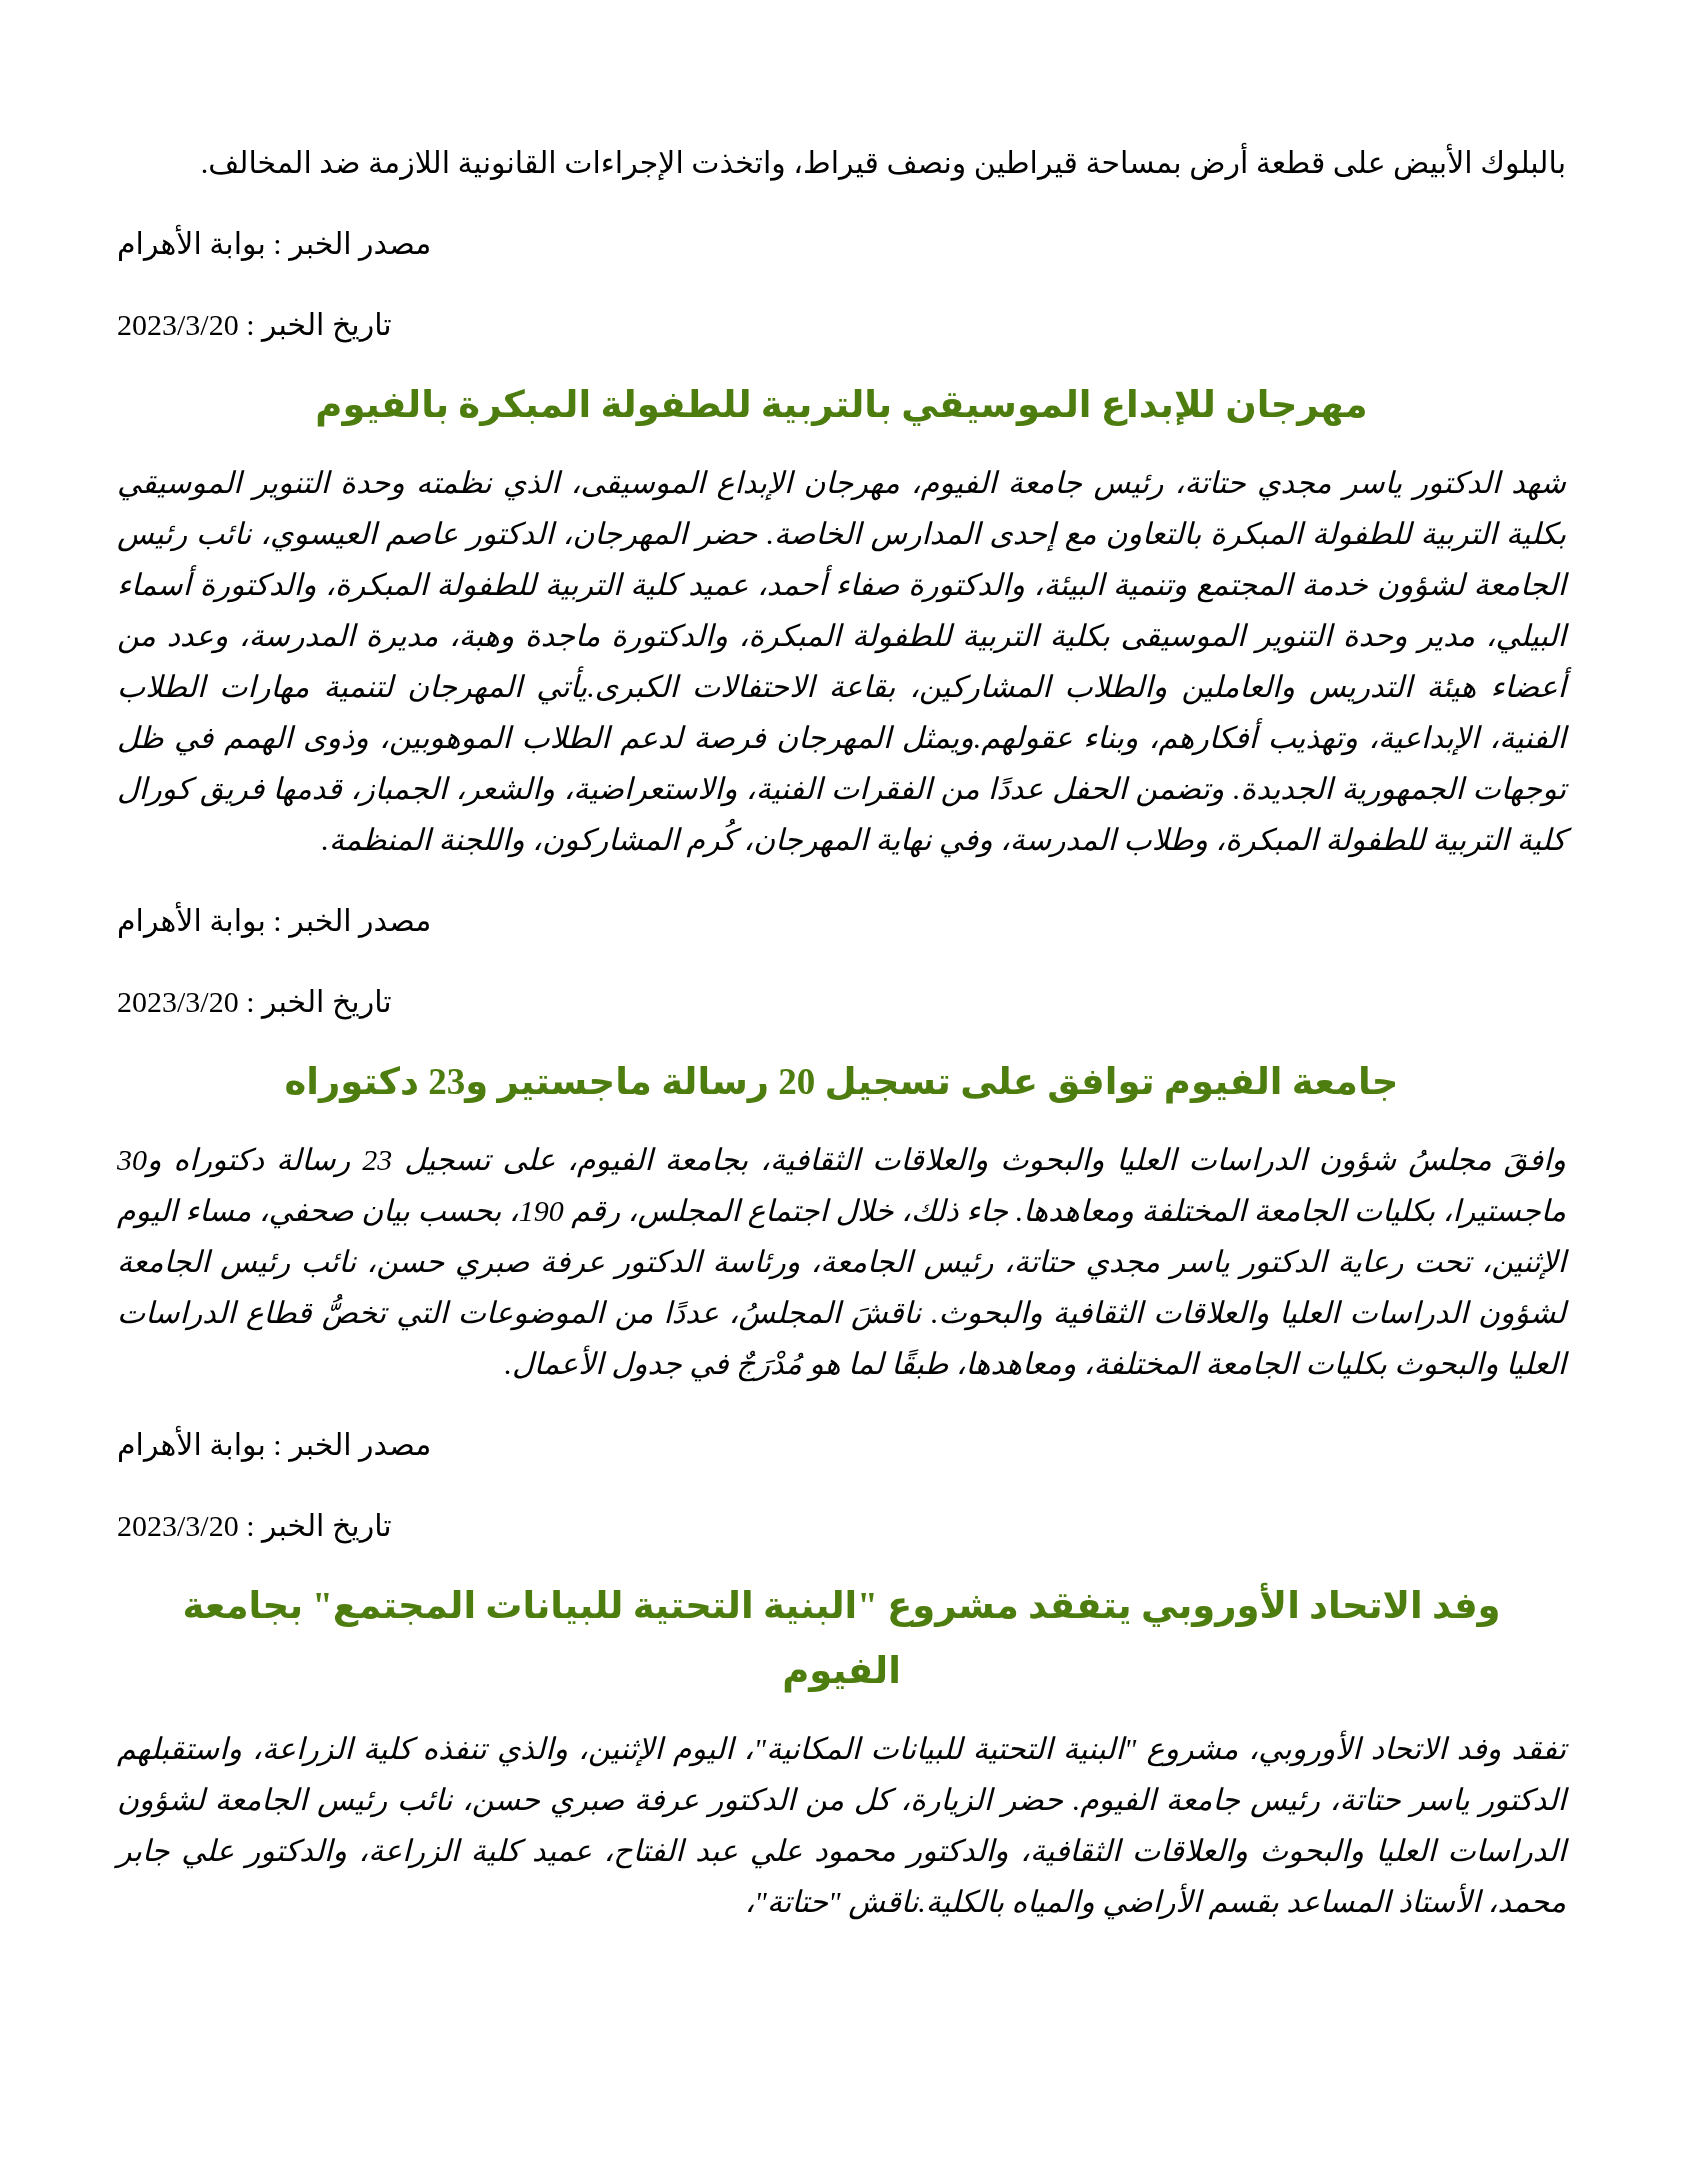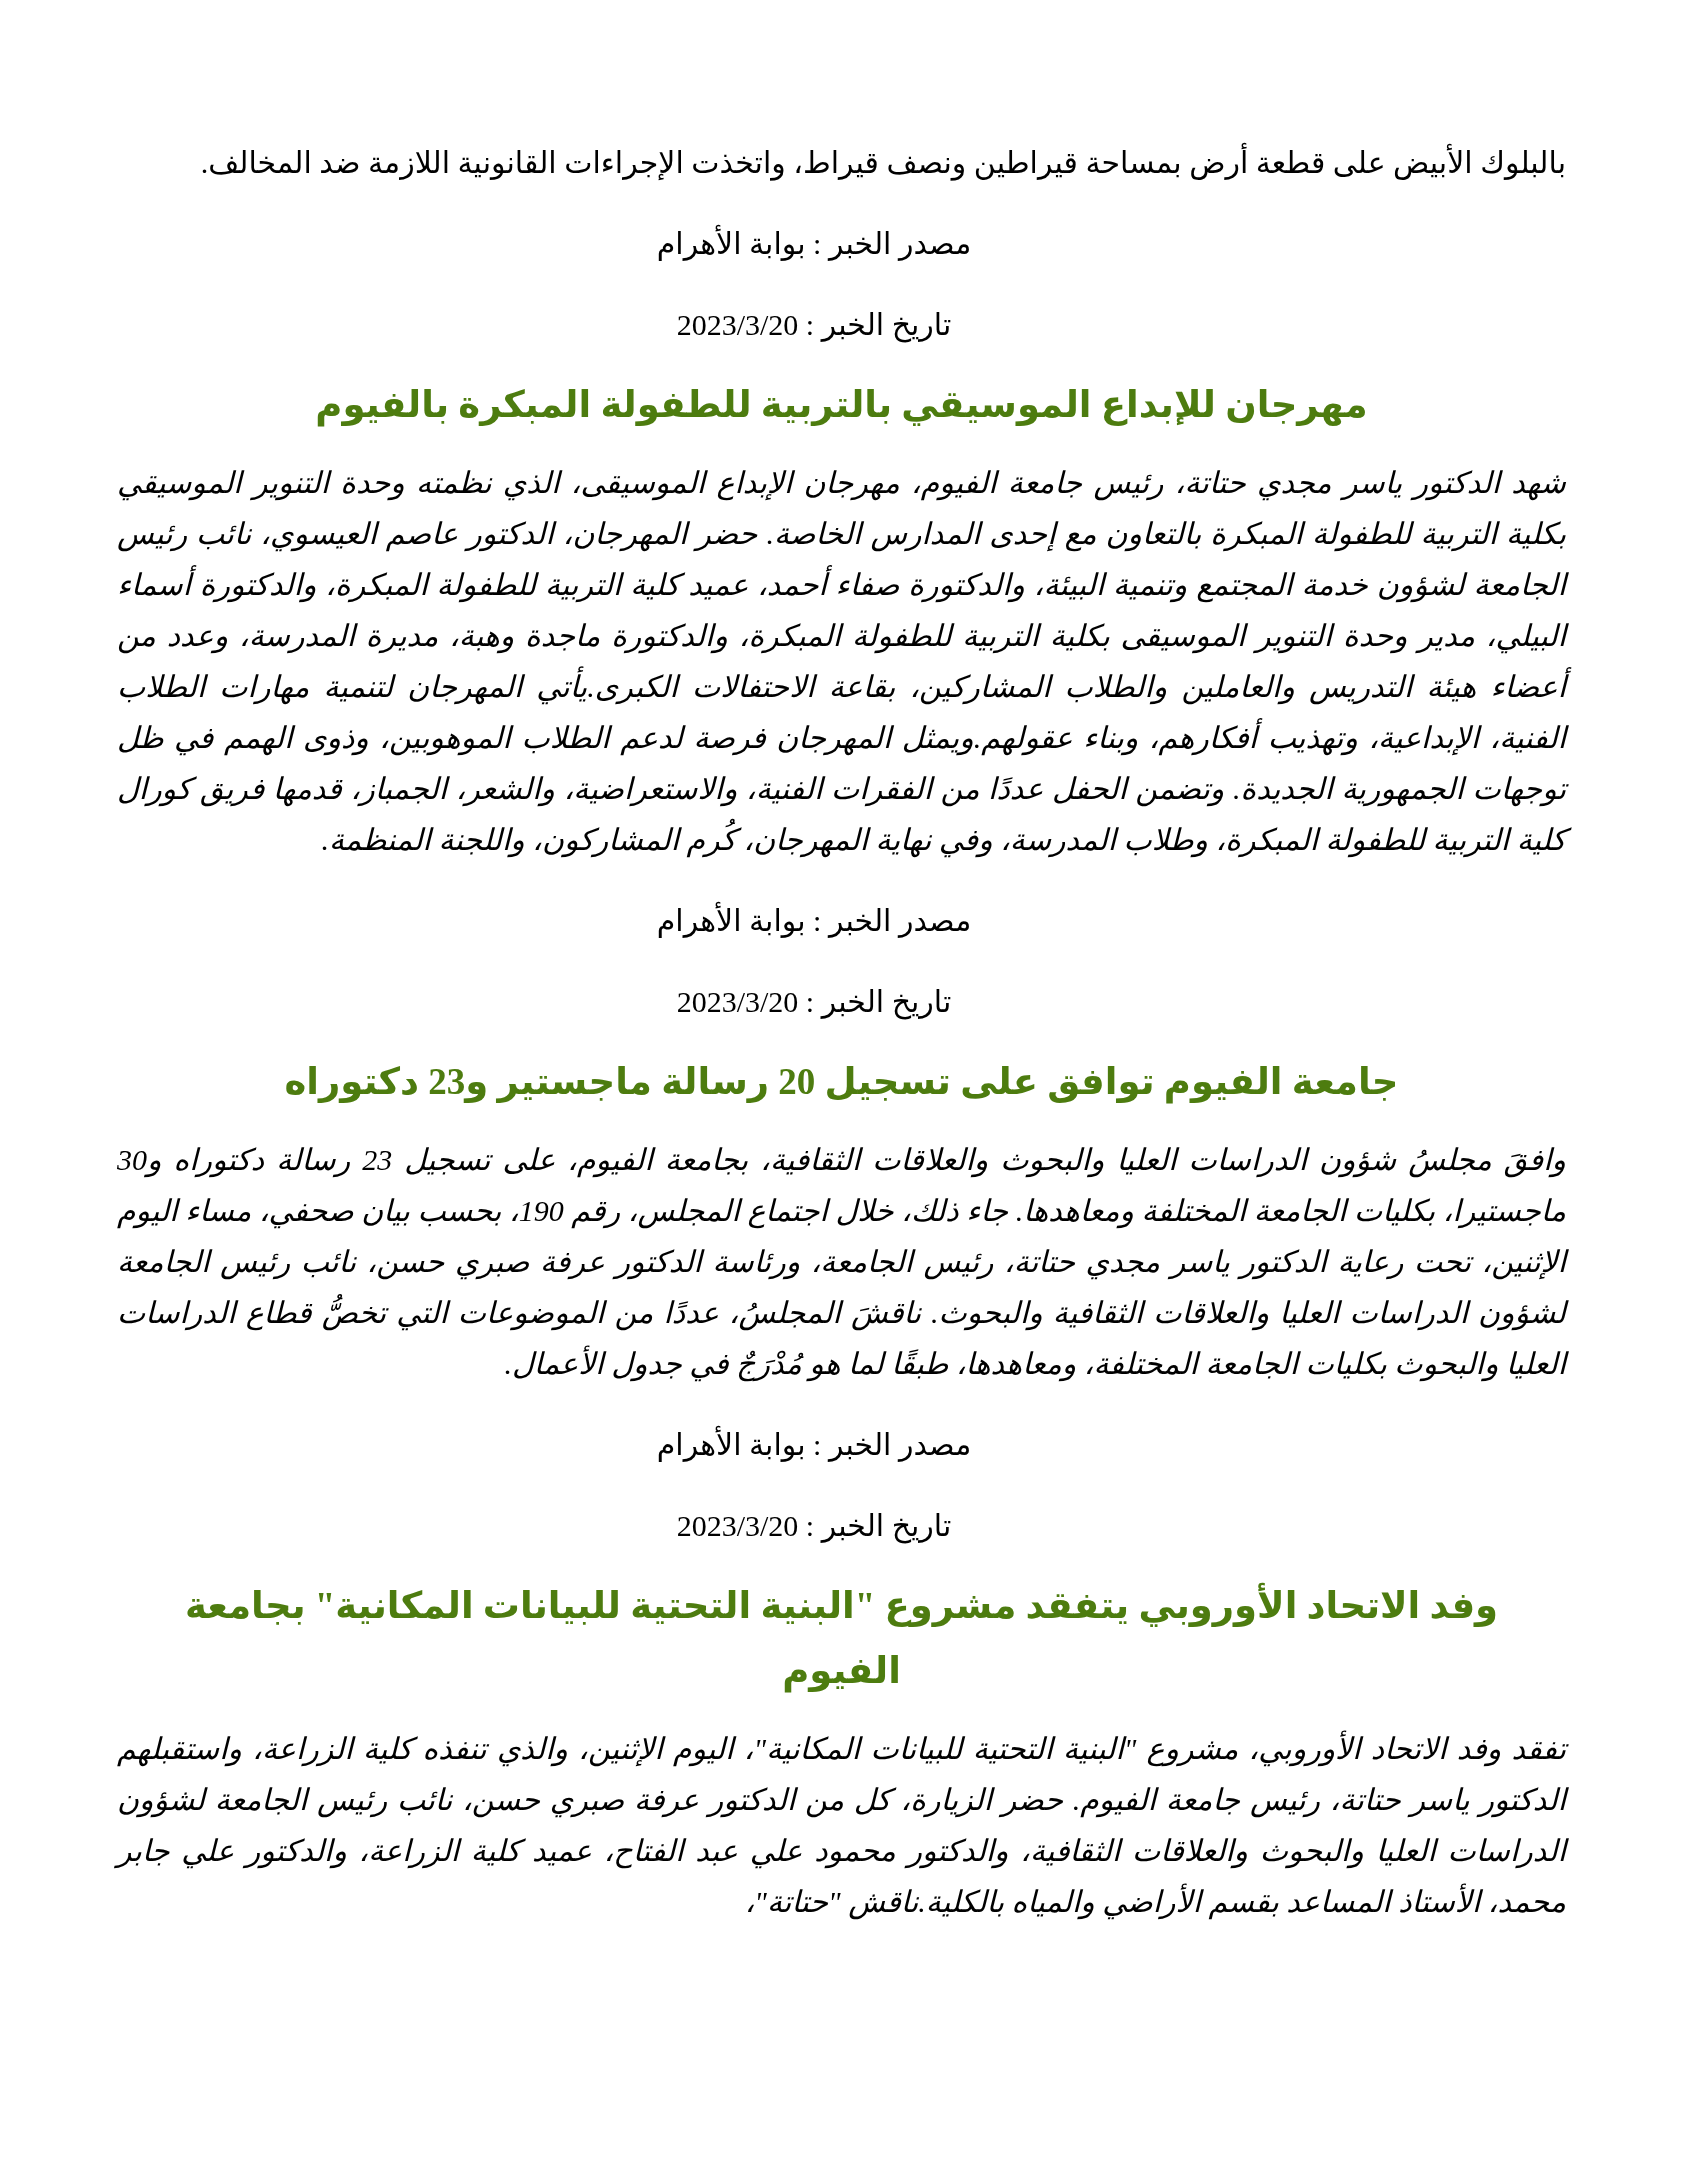--- a/index.html
+++ b/index.html
@@ -25,21 +25,21 @@
     line-height: 51px;
     text-align: justify;
     text-justify: inter-word;
     margin: 0;
   }
   .meta-line {
     font-size: 30px;
     line-height: 51px;
     margin-top: 30px;
     padding-right: 55px;
-    text-align: center;
+    text-align: left;
   }
   .headline {
     font-size: 37px;
     line-height: 65px;
     font-weight: bold;
     color: #4d7c0f;
     text-align: center;
     margin: 22px 40px 20px 40px;
   }
   .article-body {
@@ -73,18 +73,18 @@
     <h1 class="headline">جامعة الفيوم توافق على تسجيل 20 رسالة ماجستير و23 دكتوراه</h1>
     <p class="body-para article-body">وافقَ مجلسُ شؤون الدراسات العليا والبحوث والعلاقات الثقافية، بجامعة الفيوم، على تسجيل 23 رسالة دكتوراه و30 ماجستيرا، بكليات الجامعة المختلفة ومعاهدها. جاء ذلك، خلال اجتماع المجلس، رقم 190، بحسب بيان صحفي، مساء اليوم الإثنين، تحت رعاية الدكتور ياسر مجدي حتاتة، رئيس الجامعة، ورئاسة الدكتور عرفة صبري حسن، نائب رئيس الجامعة لشؤون الدراسات العليا والعلاقات الثقافية والبحوث. ناقشَ المجلسُ، عددًا من الموضوعات التي تخصُّ قطاع الدراسات العليا والبحوث بكليات الجامعة المختلفة، ومعاهدها، طبقًا لما هو مُدْرَجٌ في جدول الأعمال.</p>
   </div>
 
   <div>
     <div class="meta-line">مصدر الخبر : بوابة الأهرام</div>
     <div class="meta-line">تاريخ الخبر : 2023/3/20</div>
   </div>
 
   <div>
-    <h1 class="headline">وفد الاتحاد الأوروبي يتفقد مشروع "البنية التحتية للبيانات المكانية" بجامعة الفيوم</h1>
+    <h1 class="headline">وفد الاتحاد الأوروبي يتفقد مشروع "البنية التحتية للبيانات المجتمع" بجامعة الفيوم</h1>
     <p class="body-para article-body">تفقد وفد الاتحاد الأوروبي، مشروع "البنية التحتية للبيانات المكانية"، اليوم الإثنين، والذي تنفذه كلية الزراعة، واستقبلهم الدكتور ياسر حتاتة، رئيس جامعة الفيوم. حضر الزيارة، كل من الدكتور عرفة صبري حسن، نائب رئيس الجامعة لشؤون الدراسات العليا والبحوث والعلاقات الثقافية، والدكتور محمود علي عبد الفتاح، عميد كلية الزراعة، والدكتور علي جابر محمد، الأستاذ المساعد بقسم الأراضي والمياه بالكلية.ناقش "حتاتة"،</p>
   </div>
 
 </div>
 
 
 </body></html>

